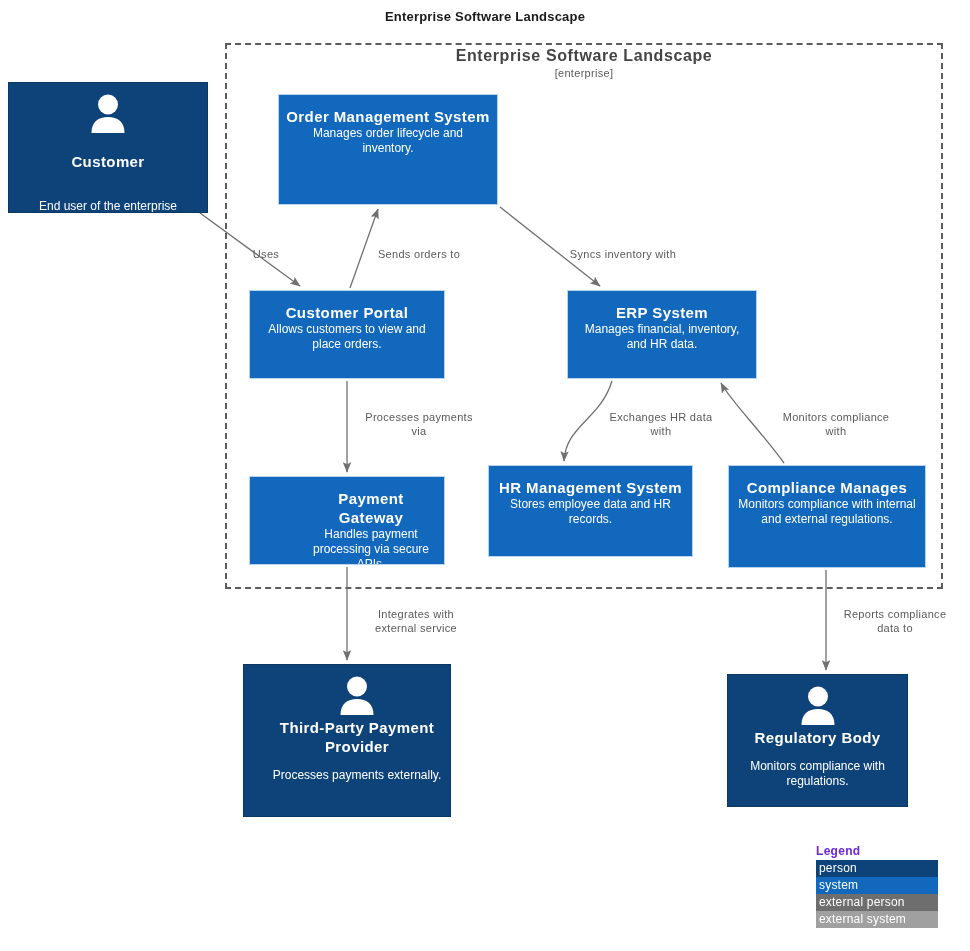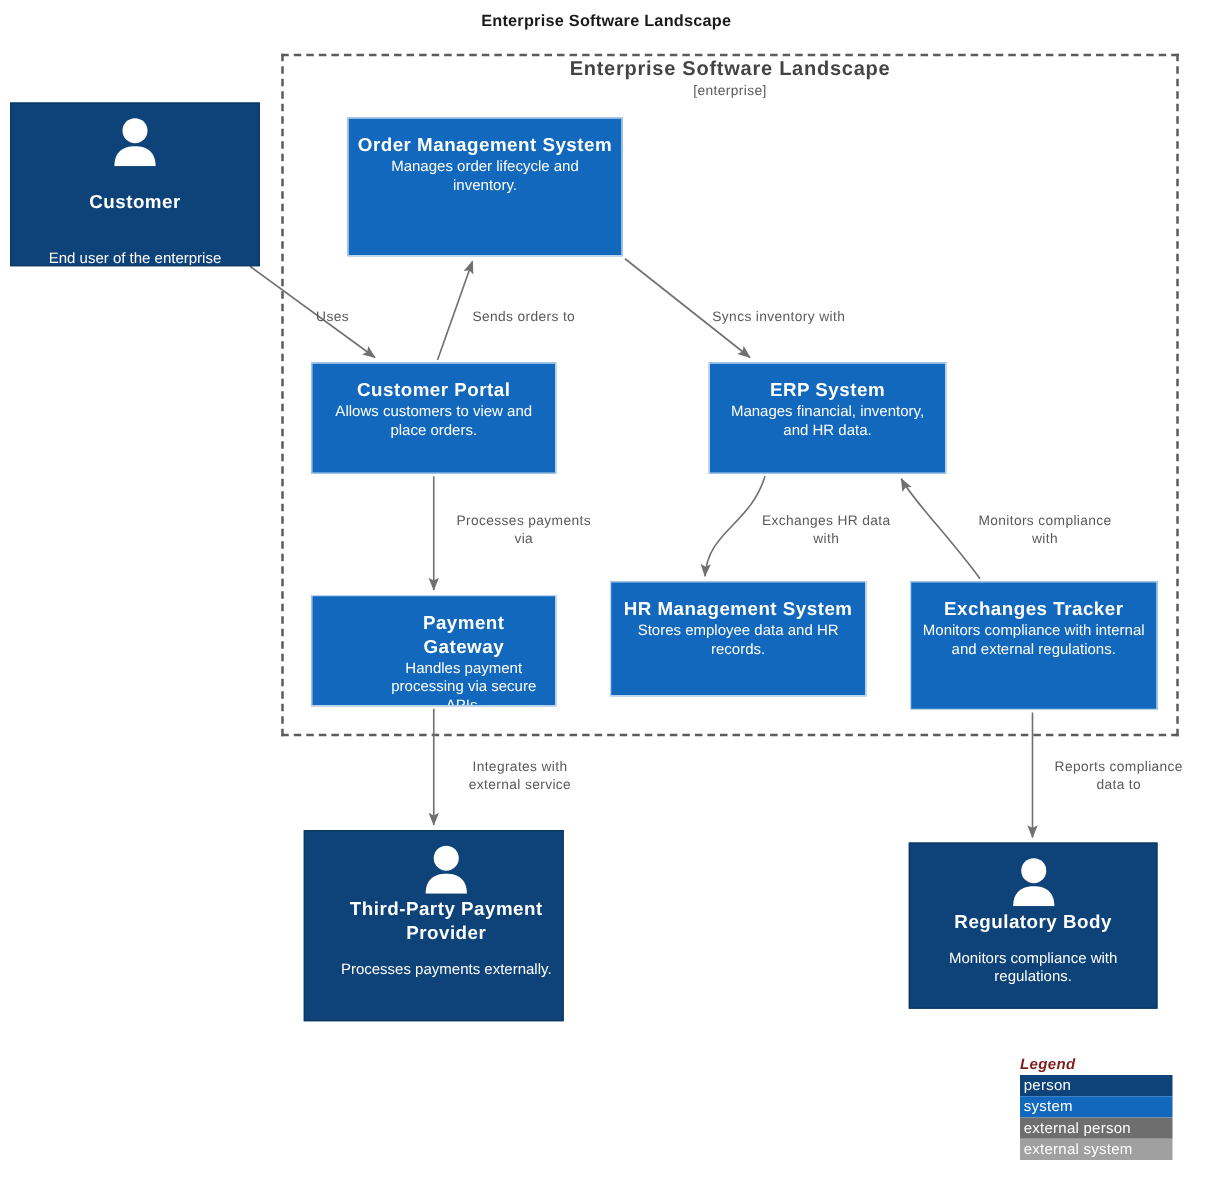--- a/index.html
+++ b/index.html
@@ -142,25 +142,24 @@
   
   #legend {
     position: absolute;
     left: 816px;
     top: 843px;
     width: 122px;
   }
   #legend-title {
     font-size: 12px;
     font-weight: bold;
-    color: #7f1d1d;
+    color: #6d28d9;
     line-height: 16px;
     letter-spacing: 0.3px;
     margin-bottom: 1px;
-    font-style: italic;
   }
   .legend-row {
     height: 17px;
     line-height: 17px;
     font-size: 12px;
     color: #ffffff;
     padding-left: 3px;
     box-sizing: border-box;
     letter-spacing: 0.2px;
     white-space: nowrap;
@@ -233,34 +232,34 @@
     <div class="n-name">Payment Gateway</div>
     <div class="n-desc">Handles payment processing via secure APIs.</div>
   </div>
 
   <div class="node system" style="left:488px; top:465px; width:205px; height:92px;">
     <div class="n-name">HR Management System</div>
     <div class="n-desc">Stores employee data and HR records.</div>
   </div>
 
   <div class="node system" style="left:728px; top:465px; width:198px; height:103px;">
-    <div class="n-name">Exchanges Tracker</div>
+    <div class="n-name">Compliance Manages</div>
     <div class="n-desc">Monitors compliance with internal and external regulations.</div>
   </div>
 
   <div class="node person" style="left:243px; top:664px; width:208px; height:153px;padding-left:20px;">
     <svg class="person-icon" viewBox="0 0 46 40">
       <circle cx="23" cy="11.5" r="10" fill="#ffffff"></circle>
       <path d="M6.5,40 C6.5,28.5 13.5,24 23,24 C32.5,24 39.5,28.5 39.5,40 Z" fill="#ffffff"></path>
     </svg>
     <div class="n-name">Third-Party Payment Provider</div>
     <div class="n-desc">Processes payments externally.</div>
   </div>
 
-  <div class="node person" style="left:727px; top:674px; width:199px; height:133px;">
+  <div class="node person" style="left:727px; top:674px; width:181px; height:133px;">
     <svg class="person-icon" viewBox="0 0 46 40">
       <circle cx="23" cy="11.5" r="10" fill="#ffffff"></circle>
       <path d="M6.5,40 C6.5,28.5 13.5,24 23,24 C32.5,24 39.5,28.5 39.5,40 Z" fill="#ffffff"></path>
     </svg>
     <div class="n-name">Regulatory Body</div>
     <div class="n-desc">Monitors compliance with regulations.</div>
   </div>
 
   <div class="edge-label" style="left:228px; top:247px; width:76px;">Uses</div>
   <div class="edge-label" style="left:354px; top:247px; width:130px;">Sends orders to</div>

